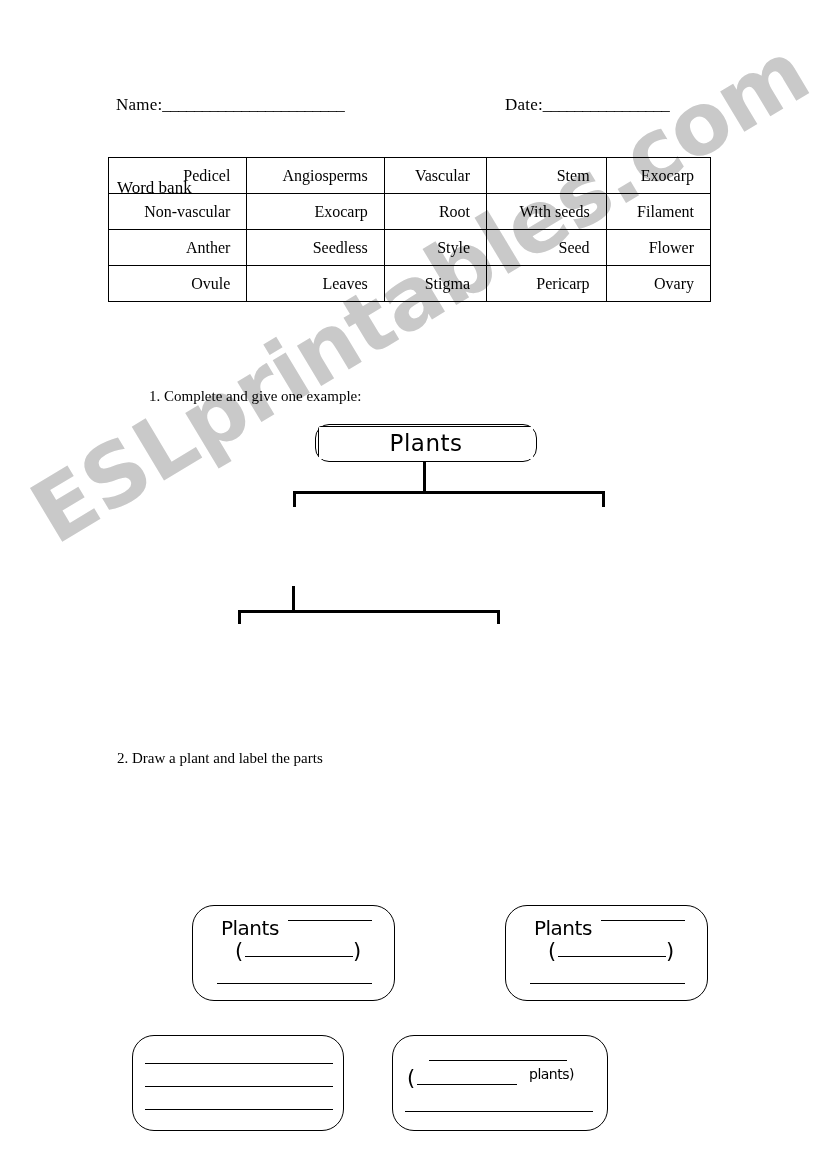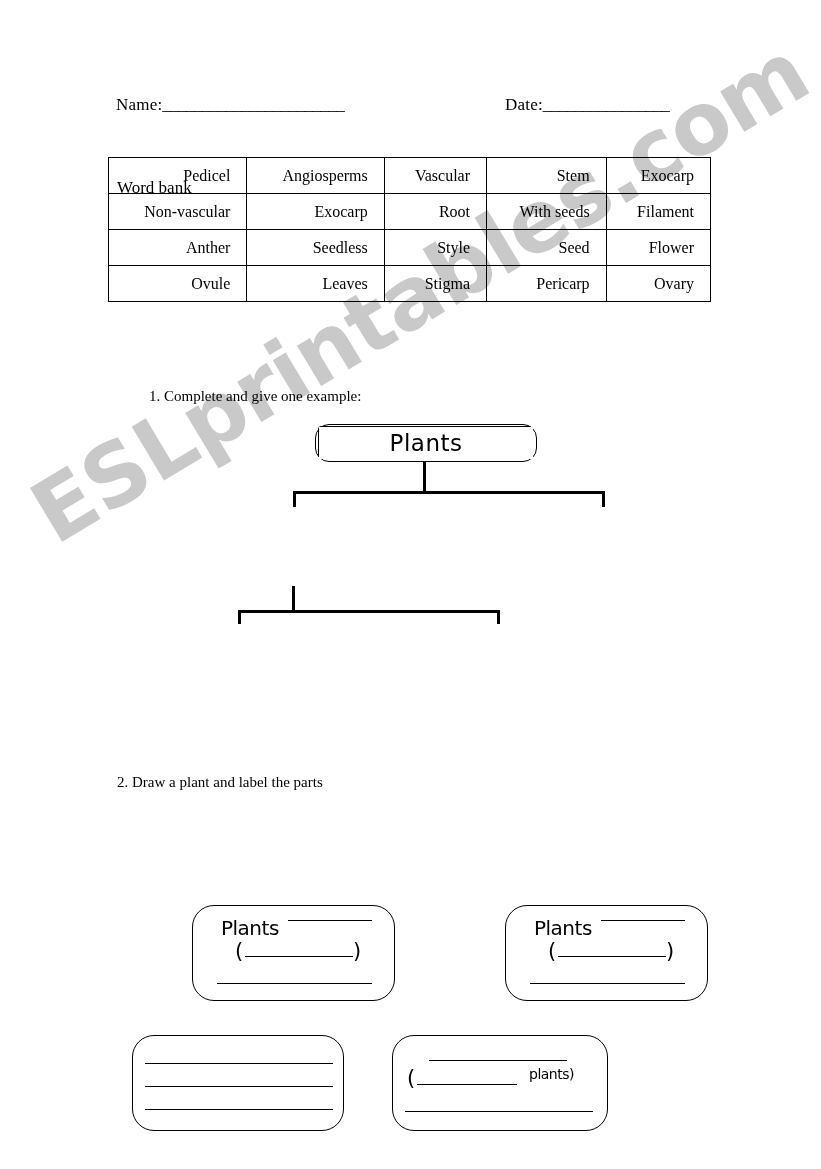--- a/index.html
+++ b/index.html
@@ -100,21 +100,21 @@
   }
 
   
   .question {
     position: absolute;
     font-size: 15px;
     z-index: 10;
     white-space: nowrap;
   }
   #q1 { left: 117px; top: 388px; margin-left: 32px; }
-  #q2 { left: 117px; top: 750px; margin-top: 24px; }
+  #q2 { left: 117px; top: 750px; }
 
   
   #diagram {
     position: absolute;
     left: 0px;
     top: 415px;
     width: 821px;
     height: 320px;
     z-index: 10;
   }

